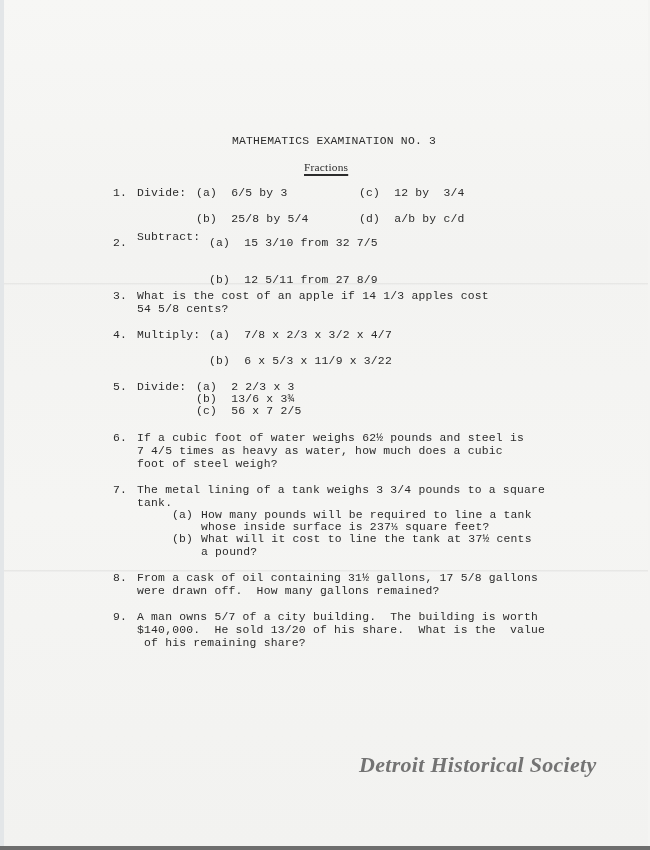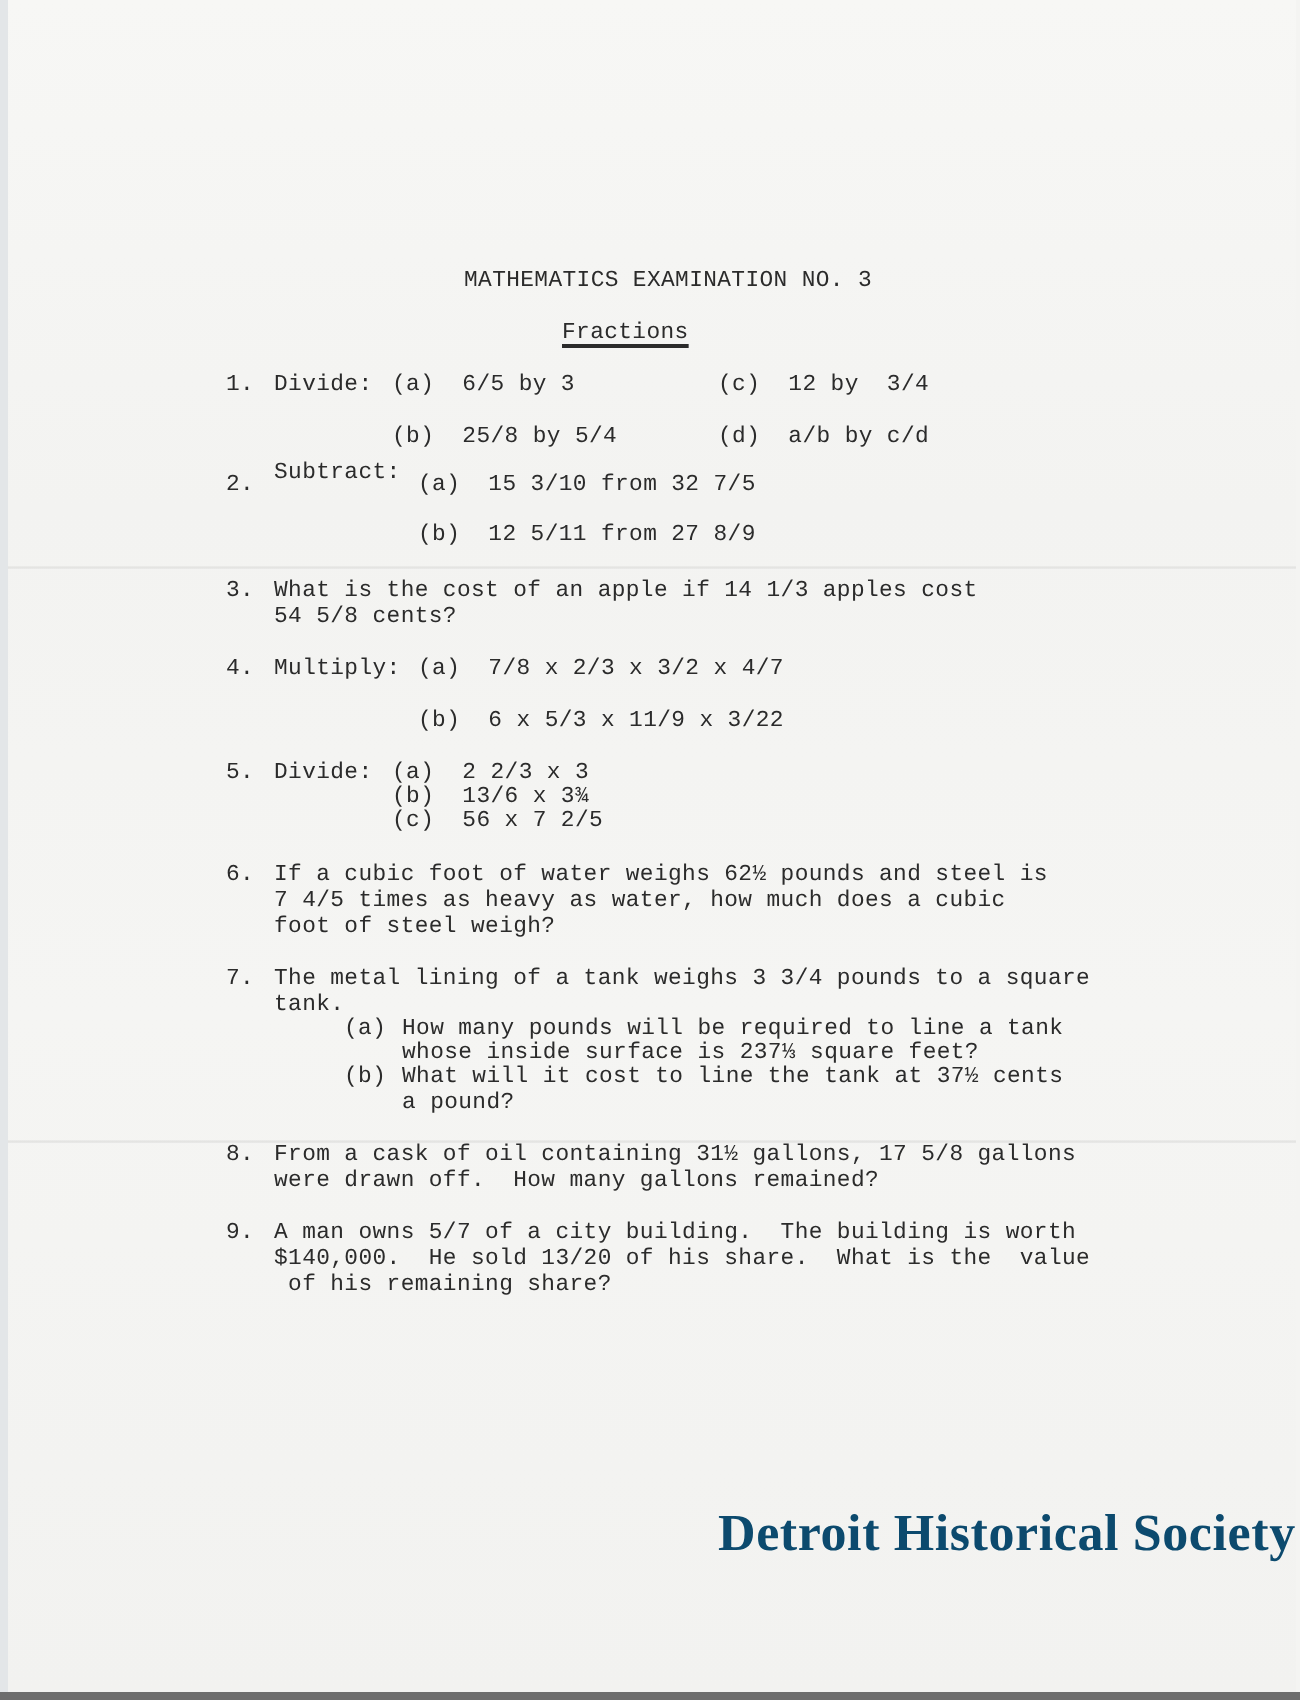--- a/index.html
+++ b/index.html
@@ -15,26 +15,26 @@
     background:linear-gradient(180deg,#f7f7f5 0%,#f3f3f1 30%,#f5f5f3 60%,#f2f2f0 100%);
   }
   .fold { position:absolute; left:0; width:100%; height:2px; }
   .fold1 { top:283px; background:linear-gradient(180deg,rgba(0,0,0,0.03),rgba(0,0,0,0.07),rgba(255,255,255,0.5)); }
   .fold2 { top:570px; background:linear-gradient(180deg,rgba(0,0,0,0.03),rgba(0,0,0,0.08),rgba(255,255,255,0.5)); }
   .bottom-edge { position:absolute; left:0; top:846px; width:650px; height:4px; background:#6d6d6d; }
   .left-edge { position:absolute; left:0; top:0; width:4px; height:850px; background:#e3e6e8; }
 
   .t { position:absolute; font-size:11.4px; line-height:13px; white-space:pre; letter-spacing:0.2px; }
   .title { left:232px; top:135px; }
-  .subtitle { left:281px; top:161px; text-decoration:underline; text-decoration-thickness:1.5px; text-underline-offset:3px; }
+  .subtitle { left:304px; top:161px; text-decoration:underline; text-decoration-thickness:1.5px; text-underline-offset:3px;font-family:Liberation Serif, serif; }
   .watermark {
     position:absolute; left:359px; top:752px;
     font-family:"Liberation Serif","DejaVu Serif",serif;
-    font-weight:bold; font-size:26px;
-    color:#0c4a6e; letter-spacing:0.3px; white-space:nowrap;
+    font-style:italic; font-weight:bold; font-size:22px;
+    color:#737373; letter-spacing:0.3px; white-space:nowrap;
   }
 </style>
 </head>
 <body>
 
 <div class="left-edge"></div>
 <div class="paper">
   <div class="fold fold1"></div>
   <div class="fold fold2"></div>
 </div>
@@ -49,21 +49,21 @@
   <div class="t" style="left:196px;top:187px">(a)  6/5 by 3</div>
   <div class="t" style="left:359px;top:187px">(c)  12 by  3/4</div>
   <div class="t" style="left:196px;top:213px">(b)  25/8 by 5/4</div>
   <div class="t" style="left:359px;top:213px">(d)  a/b by c/d</div>
 </div>
 
 <div>
   <div class="t" style="left:113px;top:237px">2.</div>
   <div class="t" style="left:137px;top:231px">Subtract:</div>
   <div class="t" style="left:209px;top:237px">(a)  15 3/10 from 32 7/5</div>
-  <div class="t" style="left:209px;top:262px">(b)  12 5/11 from 27 8/9</div>
+  <div class="t" style="left:209px;top:274px">(b)  12 5/11 from 27 8/9</div>
 </div>
 
 <div>
   <div class="t" style="left:113px;top:290px">3.</div>
   <div class="t" style="left:137px;top:290px">What is the cost of an apple if 14 1/3 apples cost</div>
   <div class="t" style="left:137px;top:303px">54 5/8 cents?</div>
 </div>
 
 <div>
   <div class="t" style="left:113px;top:329px">4.</div>

